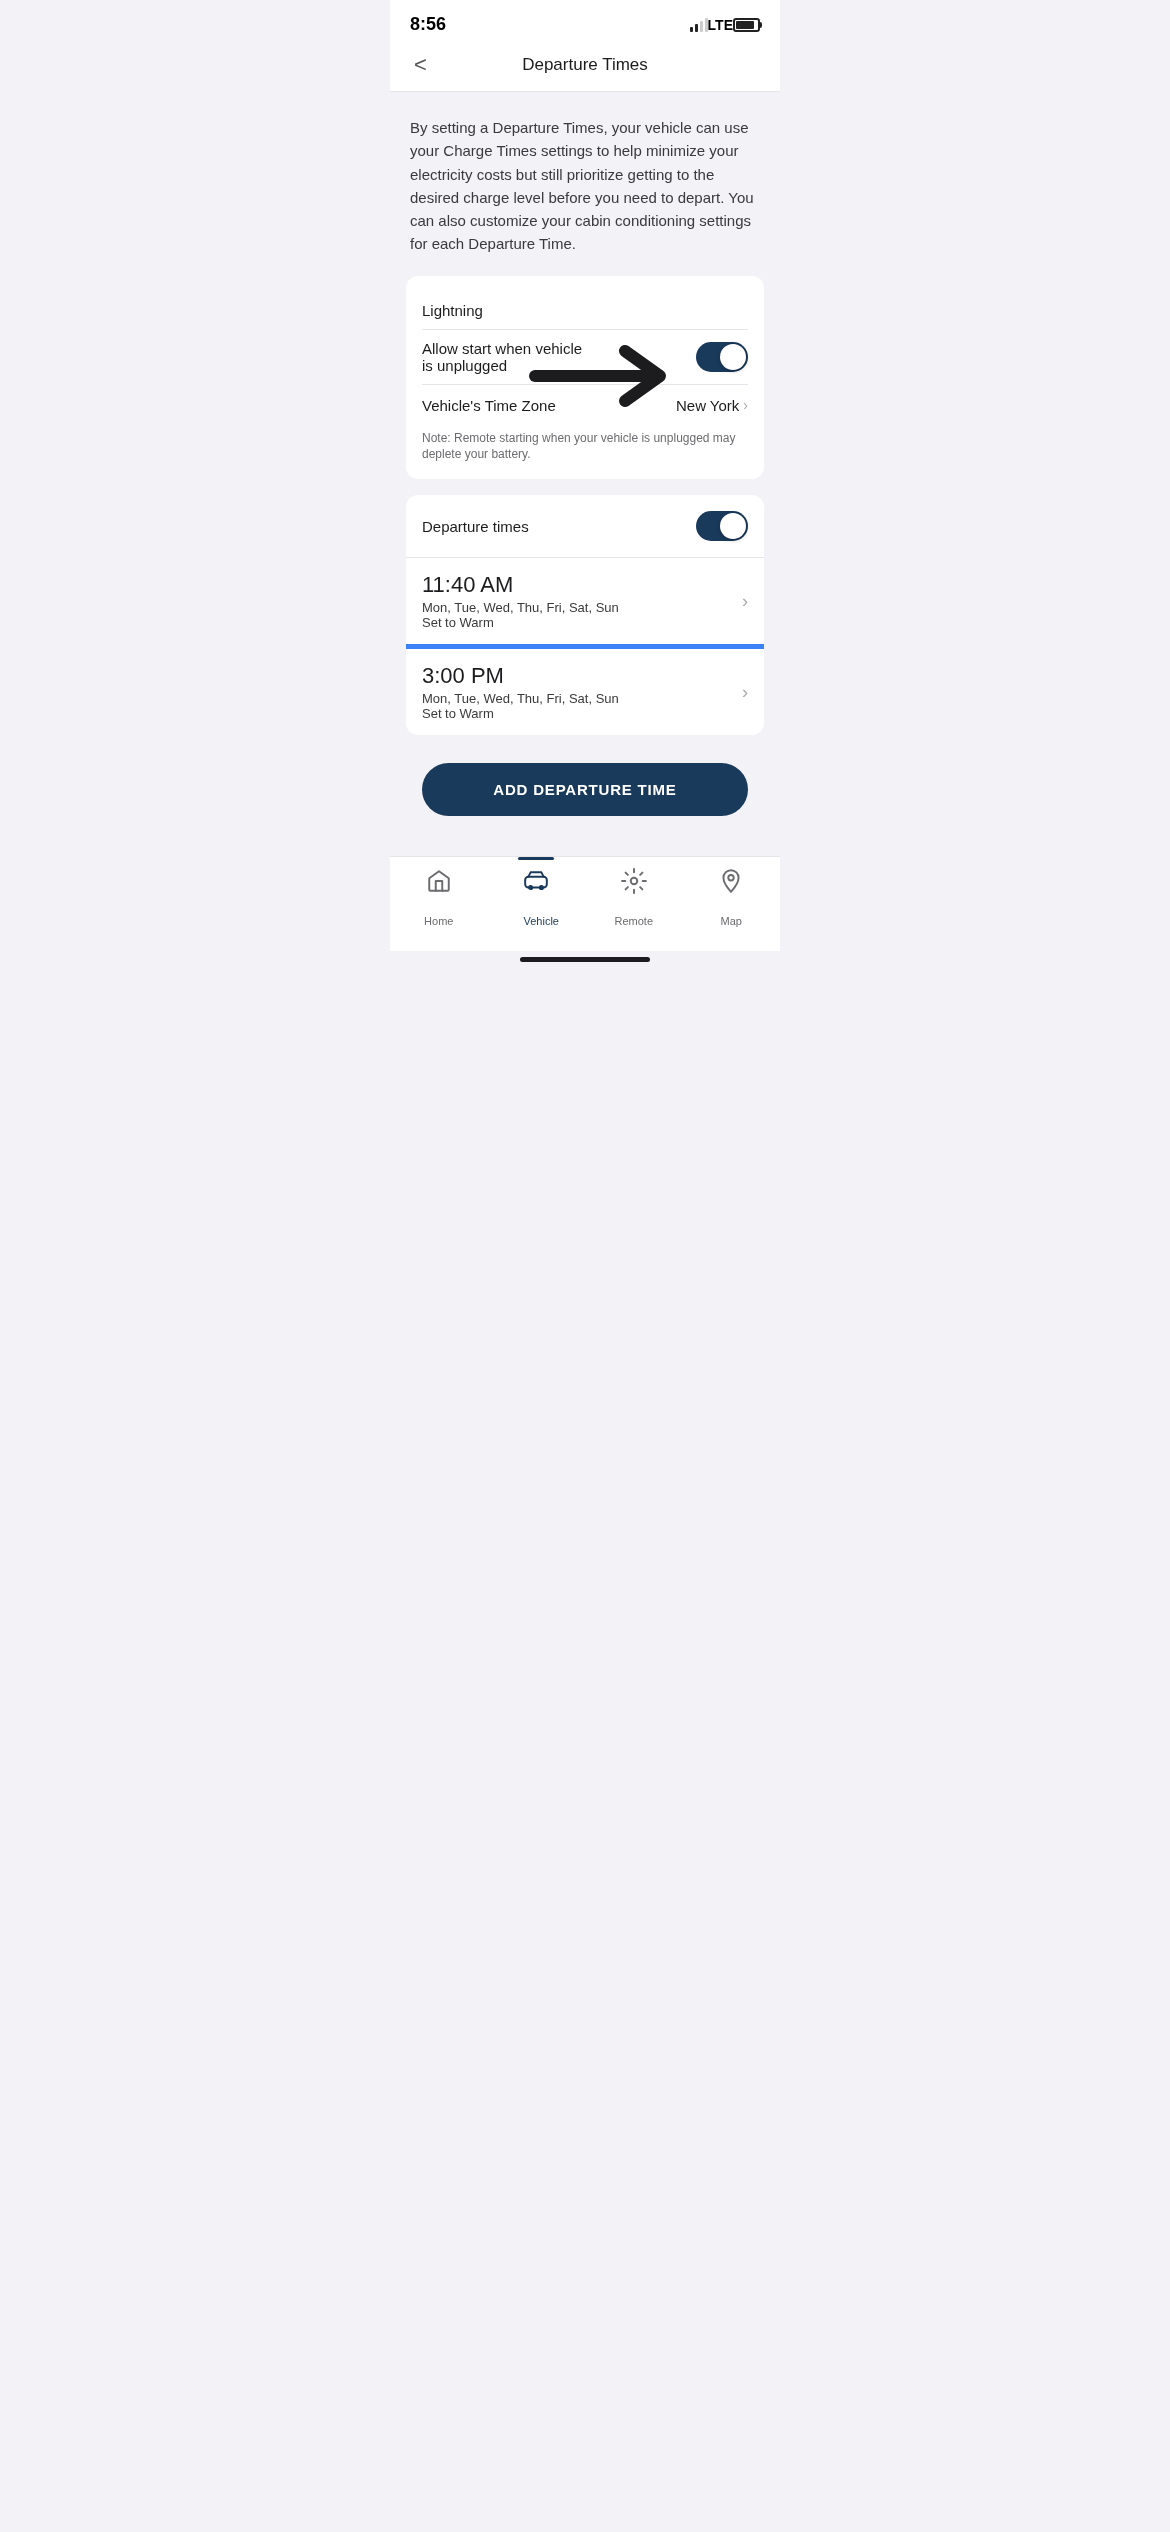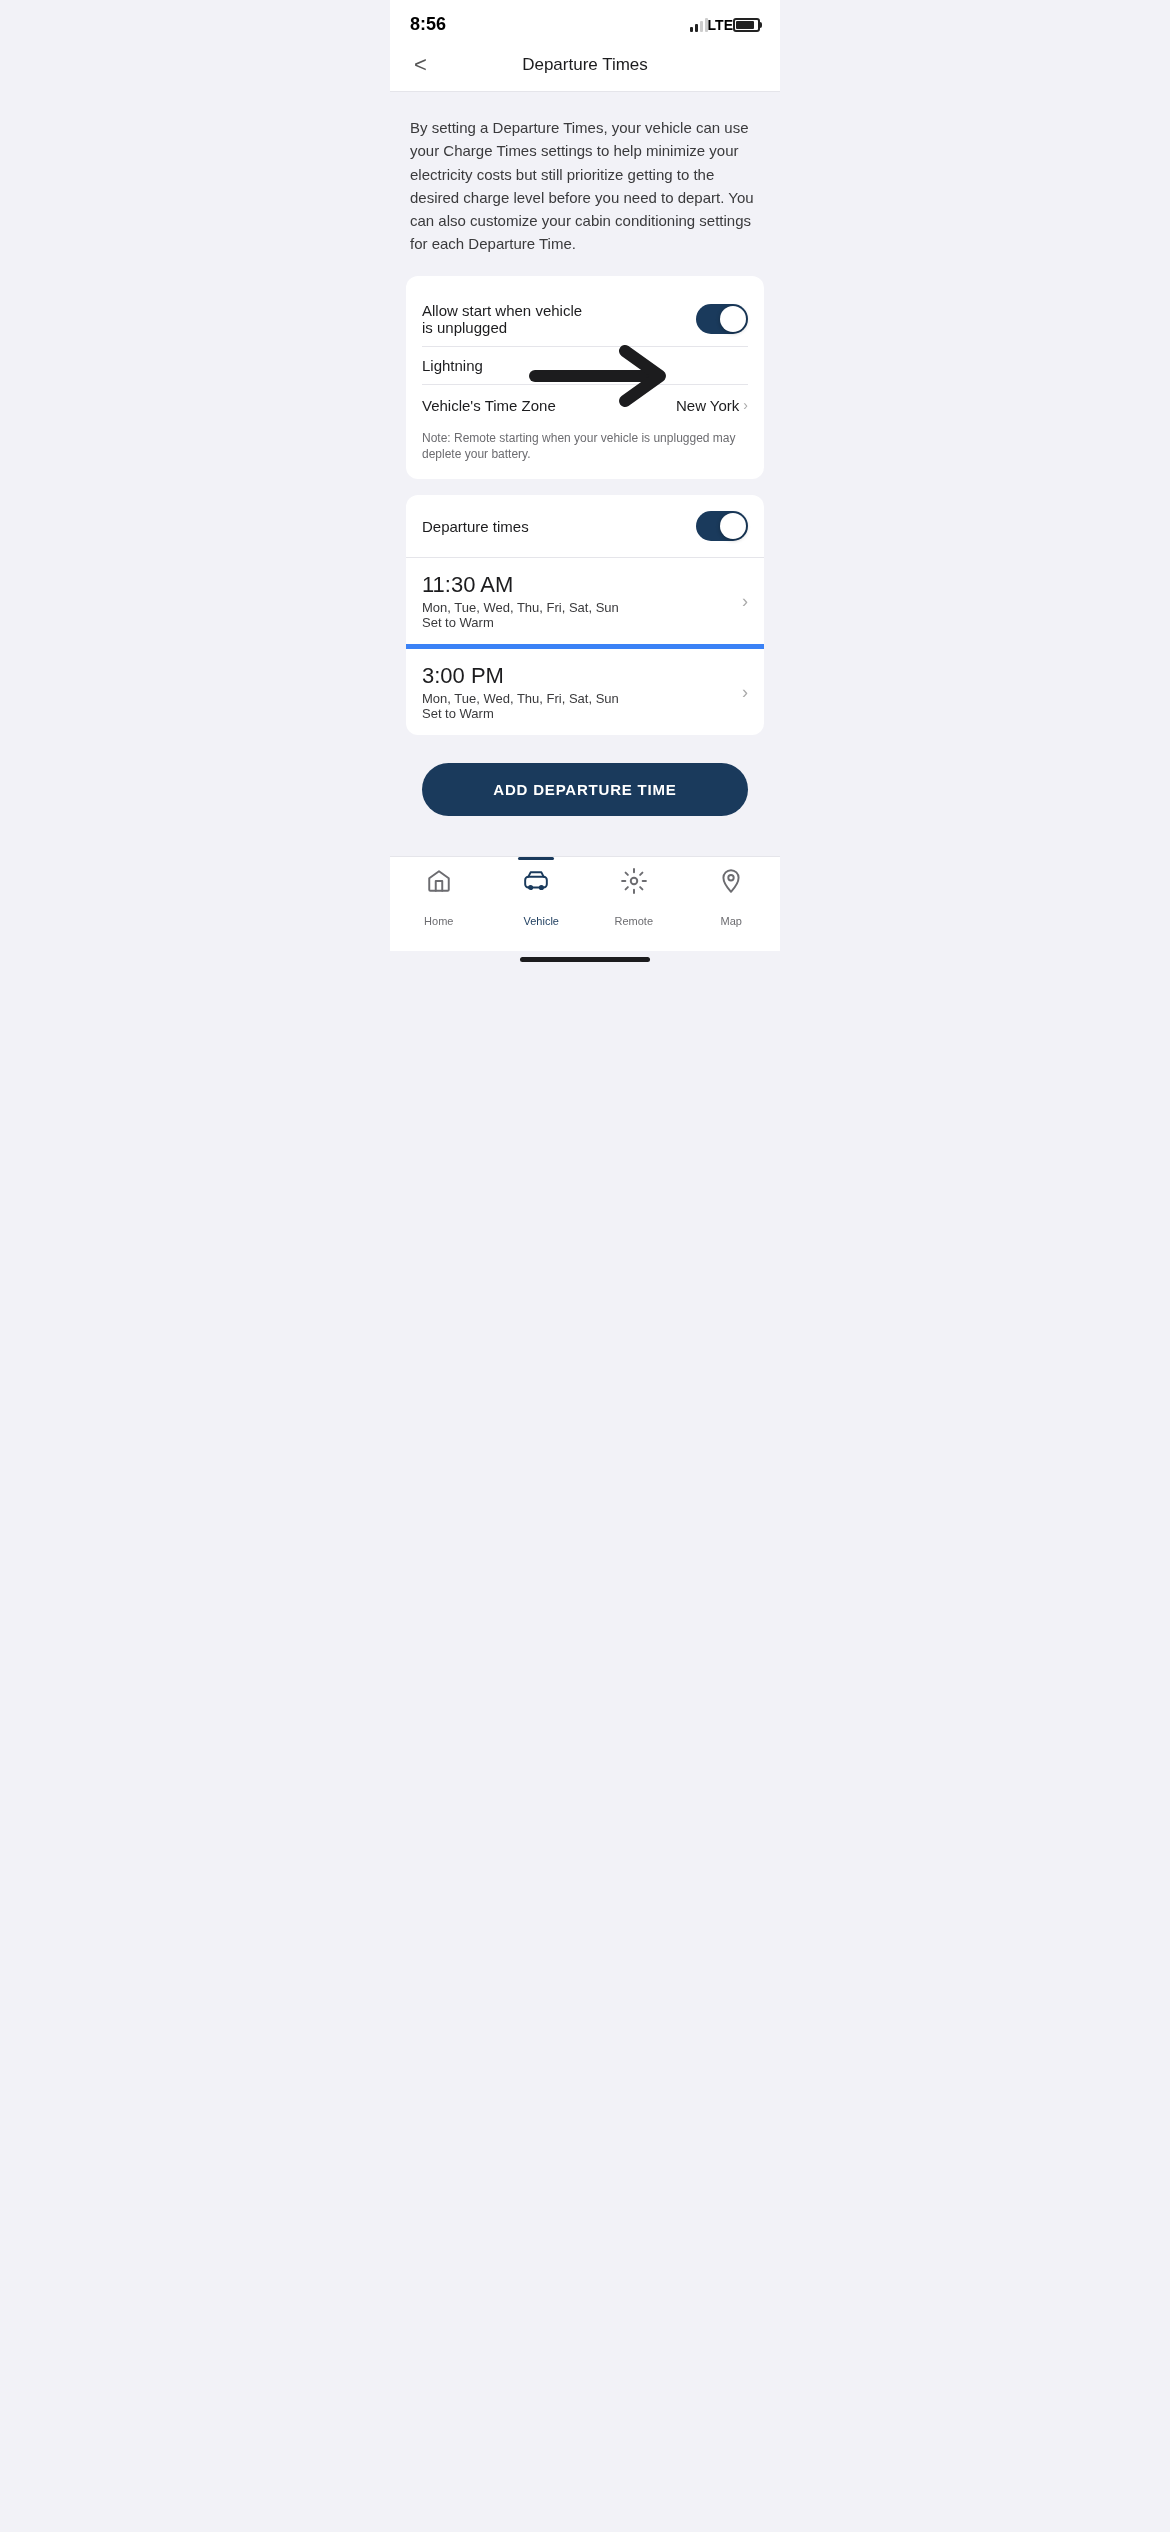--- a/index.html
+++ b/index.html
@@ -344,32 +344,32 @@
 <div class="content">
 
   <div class="description-block">
     <p class="description-text">By setting a Departure Times, your vehicle can use your Charge Times settings to help minimize your electricity costs but still prioritize getting to the desired charge level before you need to depart. You can also customize your cabin conditioning settings for each Departure Time.</p>
   </div>
 
   <div class="settings-card-wrapper">
     <div class="settings-card">
 
       <div class="setting-row">
+        <span class="setting-vehicle-label">Lightning</span>
+      </div>
+
+      <div class="setting-row">
         <div>
           <div class="setting-label">Allow start when vehicle<br>is unplugged</div>
         </div>
         <div class="toggle">
           <div class="toggle-knob"></div>
         </div>
       </div>
 
-      <div class="setting-row">
-        <span class="setting-vehicle-label">Lightning</span>
-      </div>
-
       <div class="timezone-row setting-row">
         <span class="setting-label">Vehicle's Time Zone</span>
         <div class="timezone-value">
           <span>New York</span>
           <span class="chevron-right">›</span>
         </div>
       </div>
 
       <p class="note-text">Note: Remote starting when your vehicle is unplugged may deplete your battery.</p>
     </div>
@@ -386,21 +386,21 @@
 
     <div class="departure-header">
       <span class="setting-label">Departure times</span>
       <div class="toggle">
         <div class="toggle-knob"></div>
       </div>
     </div>
 
     <div class="departure-item">
       <div>
-        <div class="departure-time">11:30 AM</div>
+        <div class="departure-time">11:40 AM</div>
         <div class="departure-days">Mon, Tue, Wed, Thu, Fri, Sat, Sun</div>
         <div class="departure-mode">Set to Warm</div>
       </div>
       <span class="chevron-right" style="font-size:18px;">›</span>
     </div>
 
     <div class="departure-item">
       <div>
         <div class="departure-time">3:00 PM</div>
         <div class="departure-days">Mon, Tue, Wed, Thu, Fri, Sat, Sun</div>

